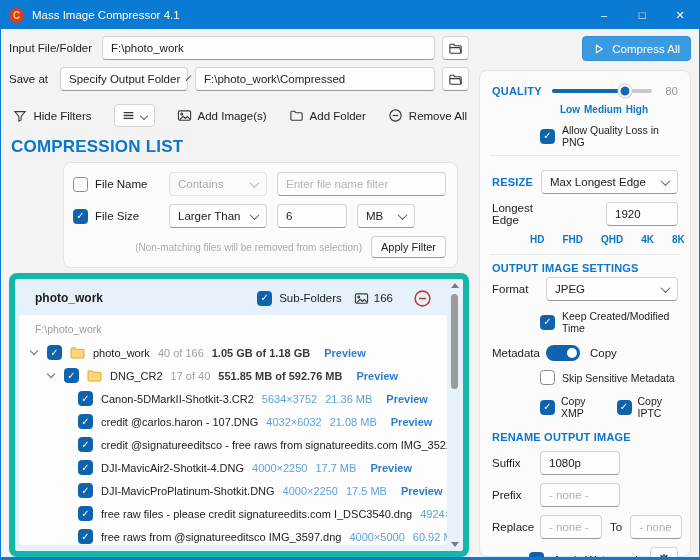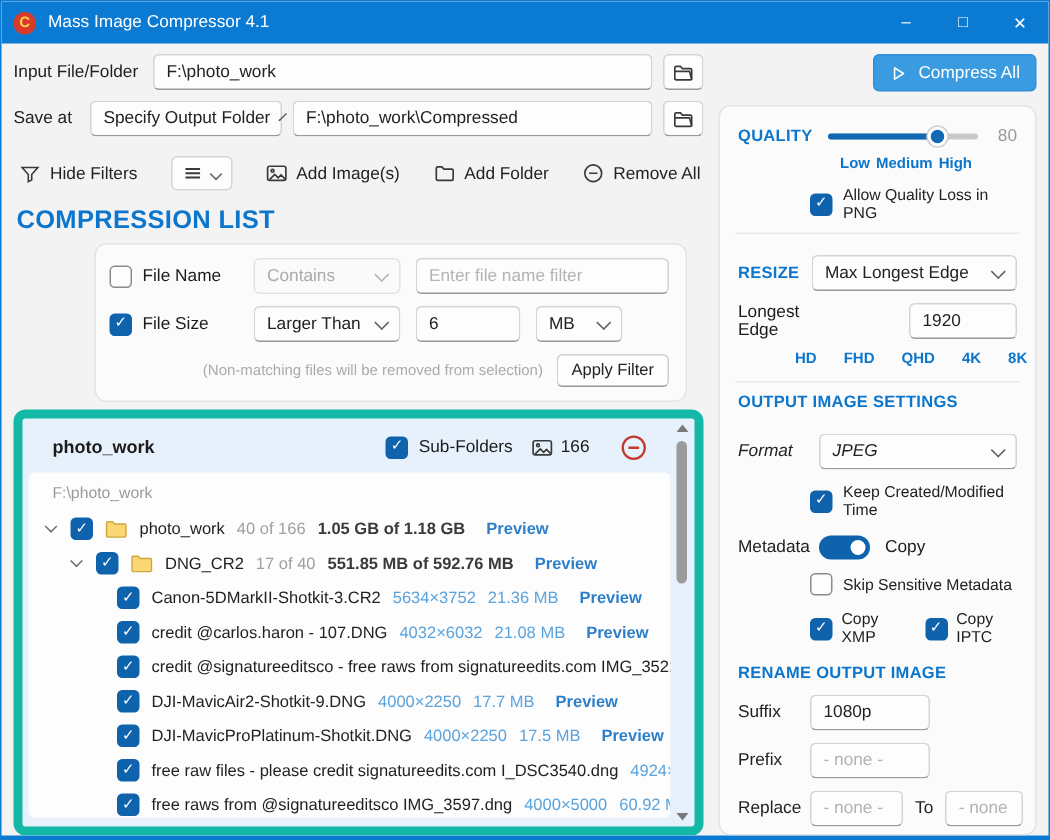--- a/index.html
+++ b/index.html
@@ -117,21 +117,21 @@
   .q-labels{ display:flex; justify-content:space-between; margin:7px 30px 0 68px; }
   .q-labels span{ color:#0b76cc; font-weight:bold; font-size:10px; }
   .cb-row{ display:flex; align-items:center; gap:7px; margin-top:9px; font-size:10.5px; color:#222; }
   .ind{ margin-left:48px; }
   .r-row{ display:flex; align-items:center; gap:8px; margin-top:7px; }
   .r-row .s-heading{ flex:0 0 auto; }
   .edge-row{ display:flex; align-items:center; gap:9px; margin-top:8px; justify-content:flex-end; }
   .edge-input{ width:72px;margin-left:45px; }
   .presets{ display:flex; gap:18px; margin:8px 14px 2px 38px; }
   .presets span{ color:#0b76cc; font-weight:bold; font-size:10px; cursor:default; }
-  .fmt-row{ display:flex; align-items:center; gap:10px; margin-top:15px;font-style:italic; }
+  .fmt-row{ display:flex; align-items:center; gap:10px; margin-top:3px; }
   .fmt-label{ width:44px; flex:0 0 auto; color:#222; }
   .meta-row{ display:flex; align-items:center; gap:10px; margin-top:11px; }
   .xmp-row{ display:flex; align-items:center; gap:16px; margin-top:10px; }
   .xmp-item{ display:flex; align-items:center; gap:6px; font-size:10.5px; }
   .rn-row{ display:flex; align-items:center; gap:8px; margin-top:8px; }
   .rn-label{ width:40px; flex:0 0 auto; color:#222; }
   .rn-input{ width:80px; }
   .rn-small{ width:62px; }
   .rn-small2{ width:52px; }
   .to-label{ color:#222; }
@@ -315,21 +315,21 @@
                 <span class="rdims">4032×6032</span>
                 <span class="rsz">21.08 MB</span>
                 <a class="preview">Preview</a>
               </div>
               <div class="trow file">
                 <span class="cb checked"></span>
                 <span class="rname">credit @signatureeditsco - free raws from signatureedits.com IMG_3522.dng</span>
               </div>
               <div class="trow file">
                 <span class="cb checked"></span>
-                <span class="rname">DJI-MavicAir2-Shotkit-9.DNG</span>
+                <span class="rname">DJI-MavicAir2-Shotkit-4.DNG</span>
                 <span class="rdims">4000×2250</span>
                 <span class="rsz">17.7 MB</span>
                 <a class="preview">Preview</a>
               </div>
               <div class="trow file">
                 <span class="cb checked"></span>
                 <span class="rname">DJI-MavicProPlatinum-Shotkit.DNG</span>
                 <span class="rdims">4000×2250</span>
                 <span class="rsz">17.5 MB</span>
                 <a class="preview">Preview</a>

